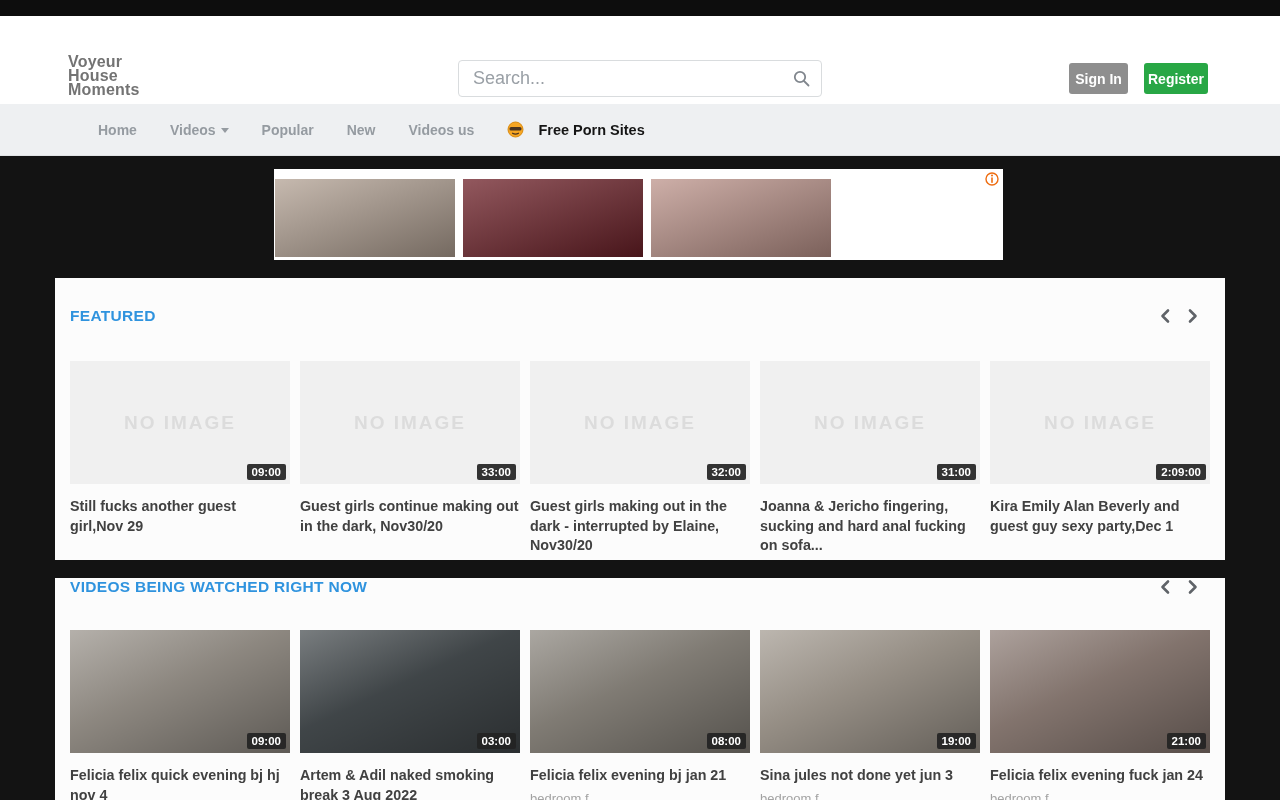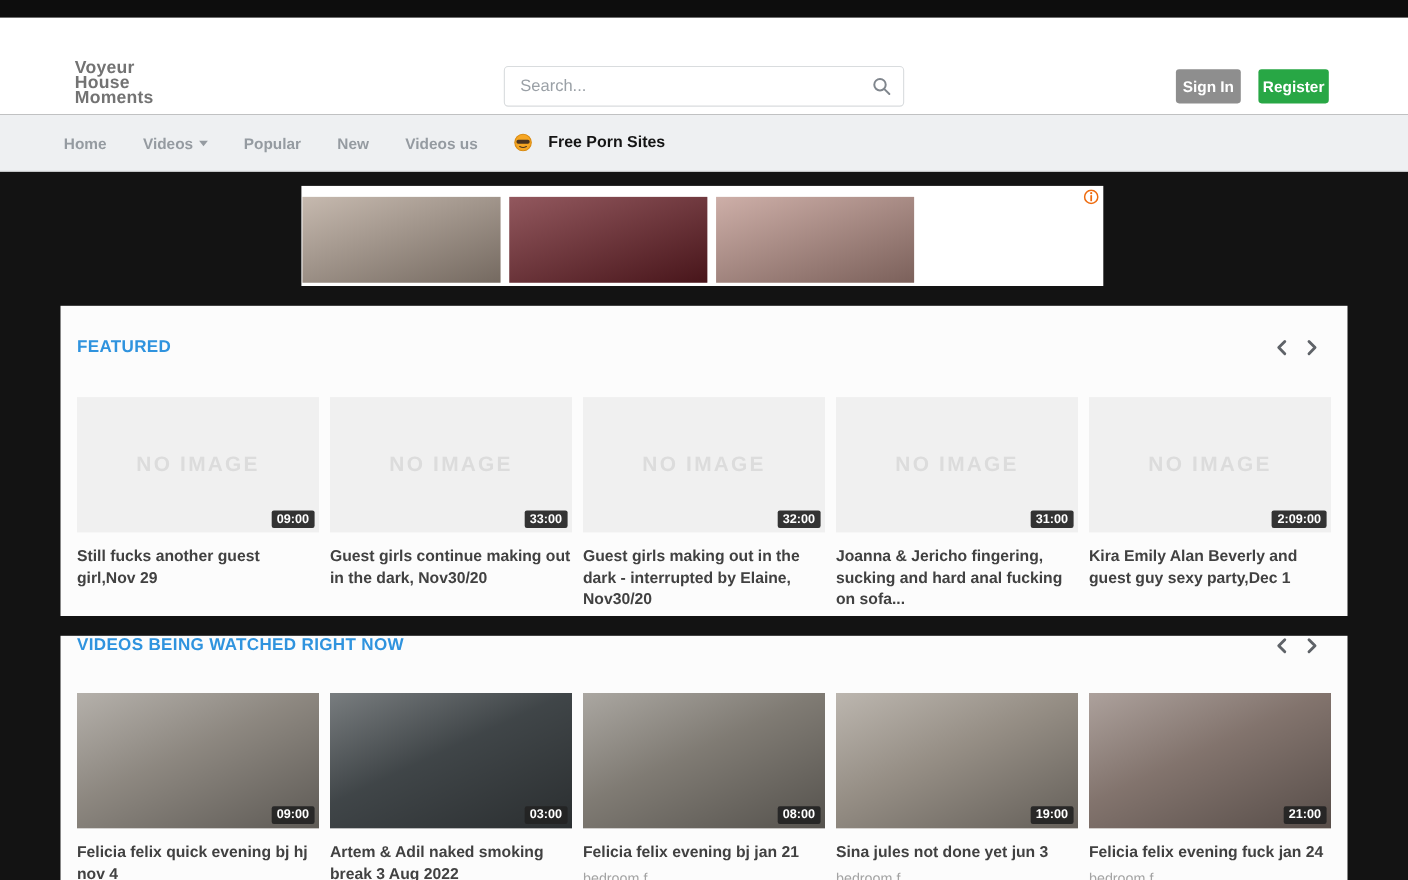--- a/index.html
+++ b/index.html
@@ -6,33 +6,33 @@
   html,body { width:1280px; height:800px; overflow:hidden; }
   body { background:#131313; font-family:"Liberation Sans", sans-serif; }
 
   
   .top-strip { height:16px; background:#0d0d0d; }
   .header { position:relative; height:88px; background:#ffffff; }
   .logo { position:absolute; left:68px; top:39px; color:#737373; font-size:16px;
           font-weight:bold; line-height:14px; letter-spacing:.2px; cursor:pointer; }
   .search-wrap { position:absolute; left:458px; top:44px; width:364px; height:37px; }
   .search-input { width:100%; height:100%; border:1px solid #d9dcde; border-radius:4px;
-          padding:0 40px 0 14px; font-size:15px; color:#555; outline:none;
+          padding:0 40px 0 14px; font-size:18px; color:#555; outline:none;
           font-family:"Liberation Sans", sans-serif; background:#fff; }
   .search-input::placeholder { color:#9aa0a6; }
   .search-icon { position:absolute; right:12px; top:10px; width:17px; height:17px; cursor:pointer; }
   .btn { position:absolute; top:47px; height:31px; border:none; border-radius:3px;
           color:#fff; font-size:14px; font-weight:bold; cursor:pointer;
           font-family:"Liberation Sans", sans-serif; }
   .btn-signin { left:1069px; width:59px; background:#8e8e8e; }
   .btn-register { left:1144px; width:64px; background:#28a745; }
 
   
   .navbar { height:52px; background:#eef0f2; border-bottom:1px solid #e0e3e5;
-          display:flex; align-items:center; padding-left:58px; }
+          display:flex; align-items:center; padding-left:98px; }
   .nav-item { color:#959ba1; font-size:14px; font-weight:bold; margin-right:33px;
           cursor:pointer; display:flex; align-items:center; }
   .caret { width:0; height:0; border-left:4px solid transparent; border-right:4px solid transparent;
           border-top:5px solid #959ba1; margin-left:5px; margin-top:2px; }
   .nav-promo { display:flex; align-items:center; cursor:pointer; }
   .promo-label { color:#151515; font-size:14.5px; font-weight:bold; margin-left:14px; }
 
   
   .ad-band { position:relative; height:122px; }
   .ad-box { position:absolute; left:274px; top:13px; width:729px; height:91px; background:#ffffff; }

